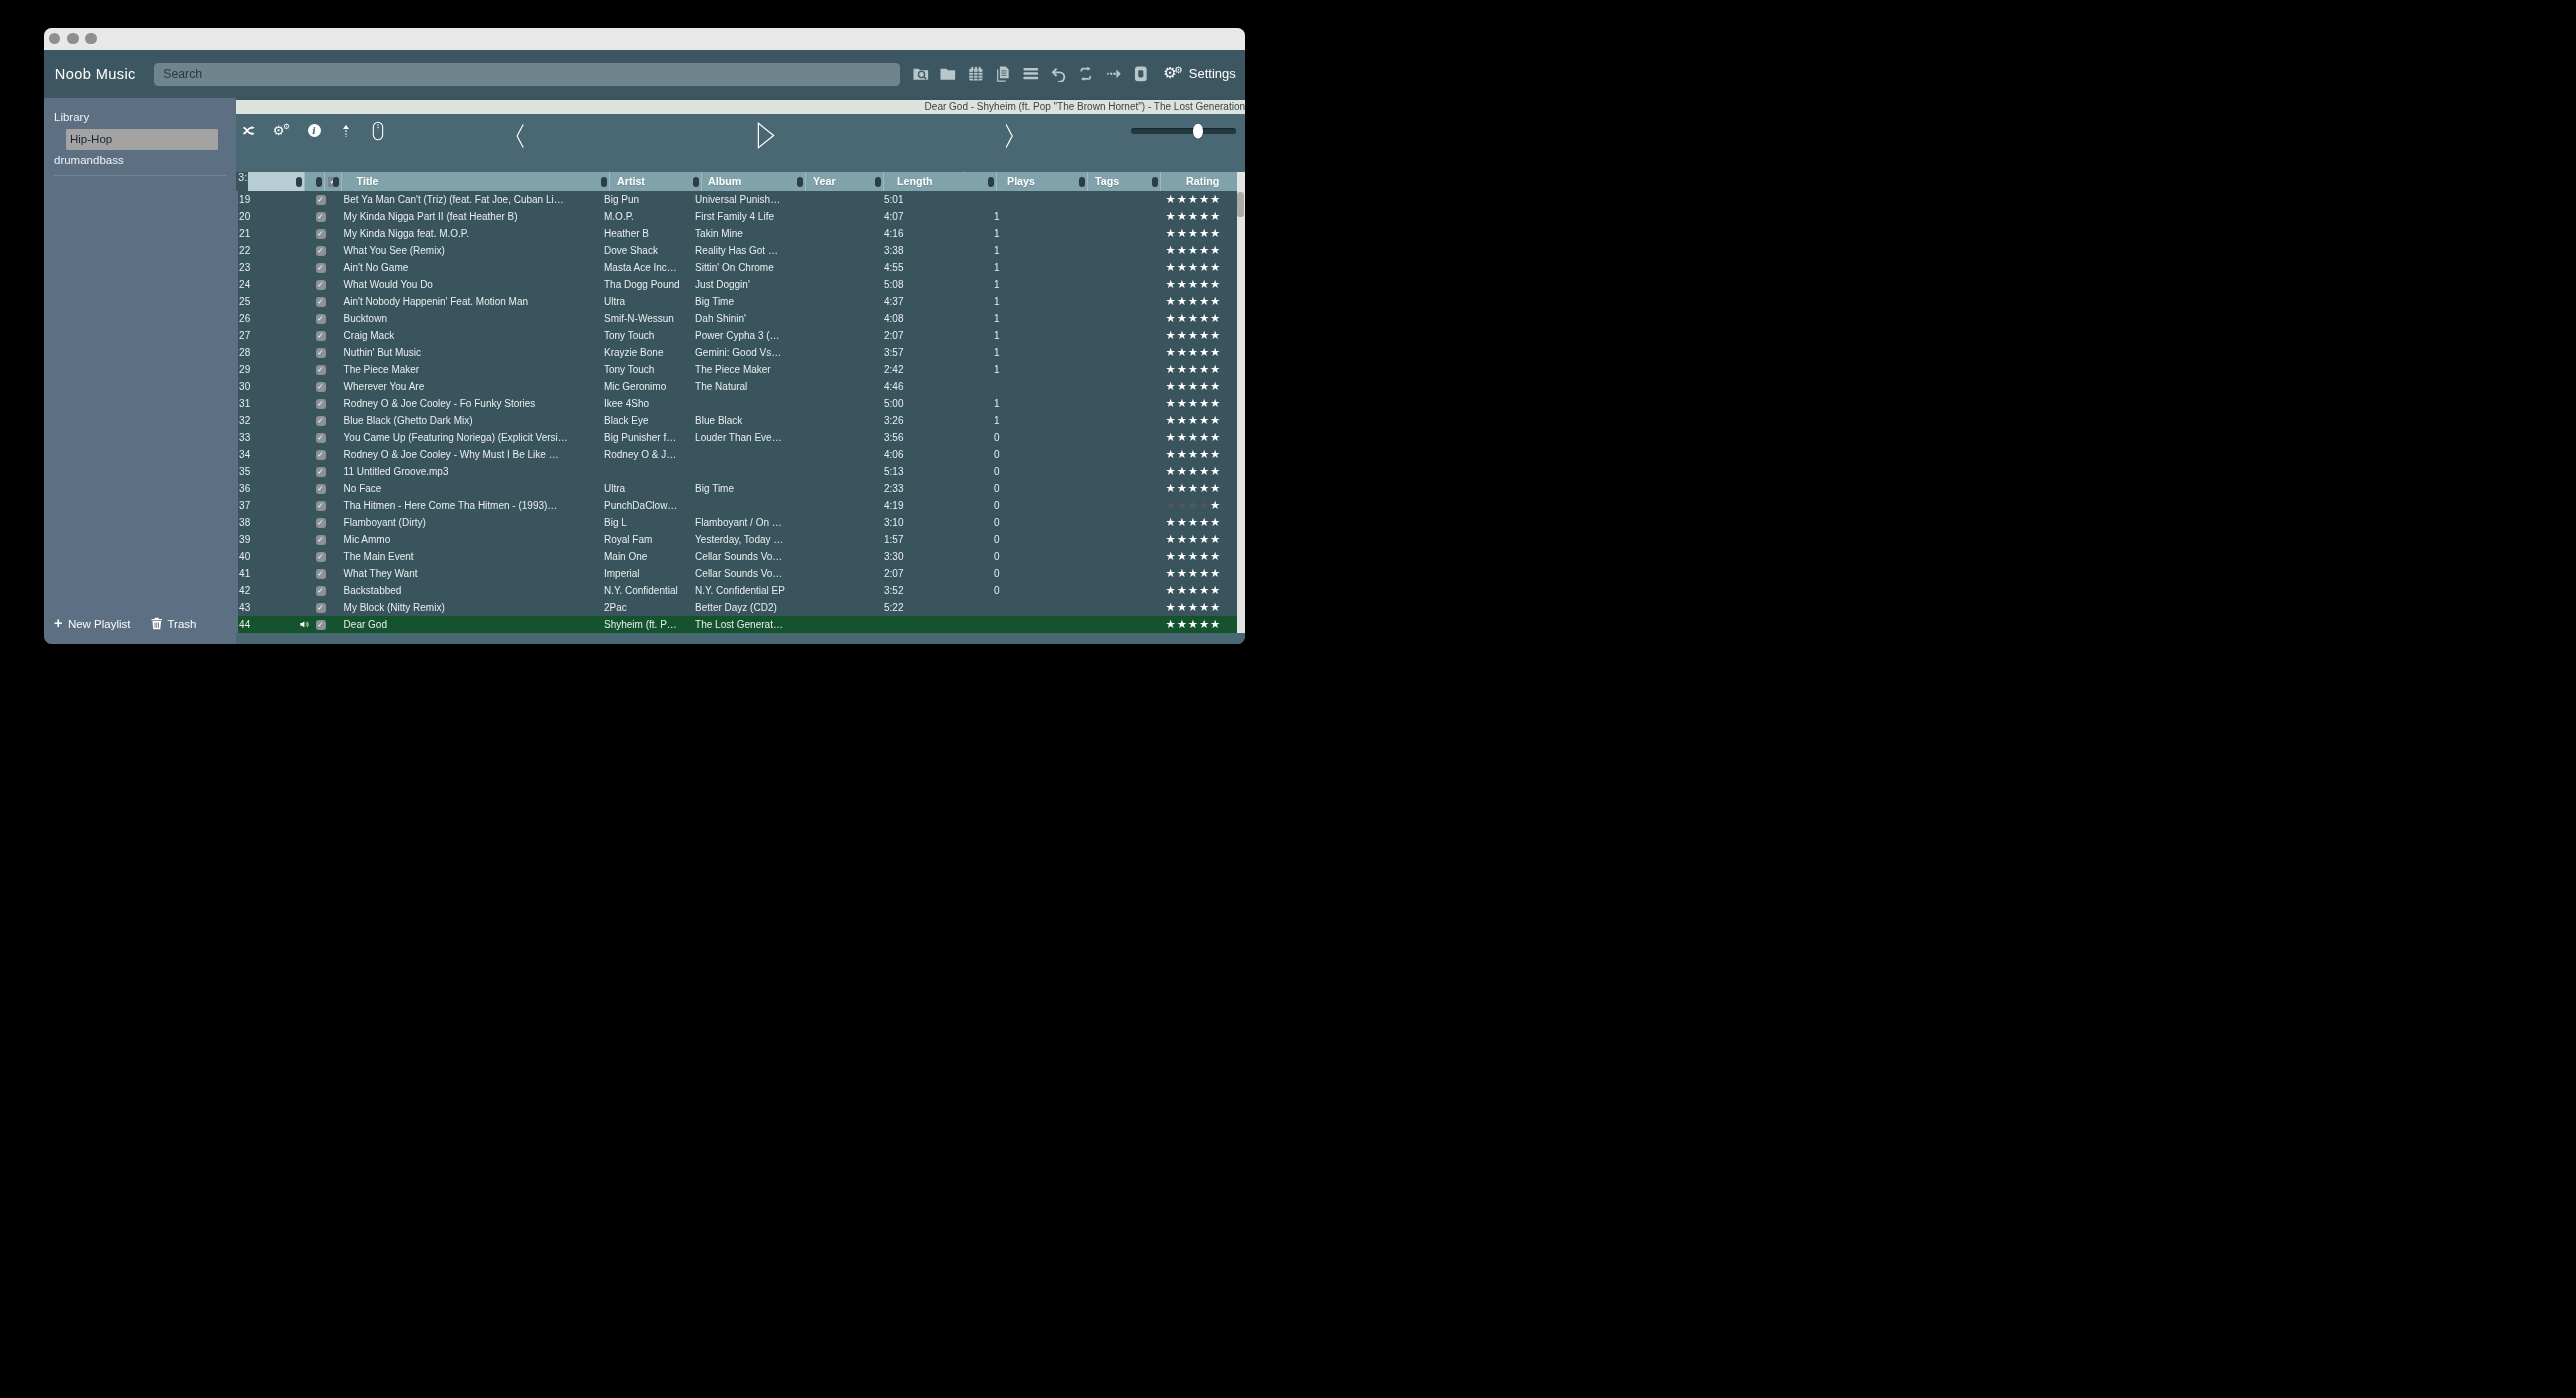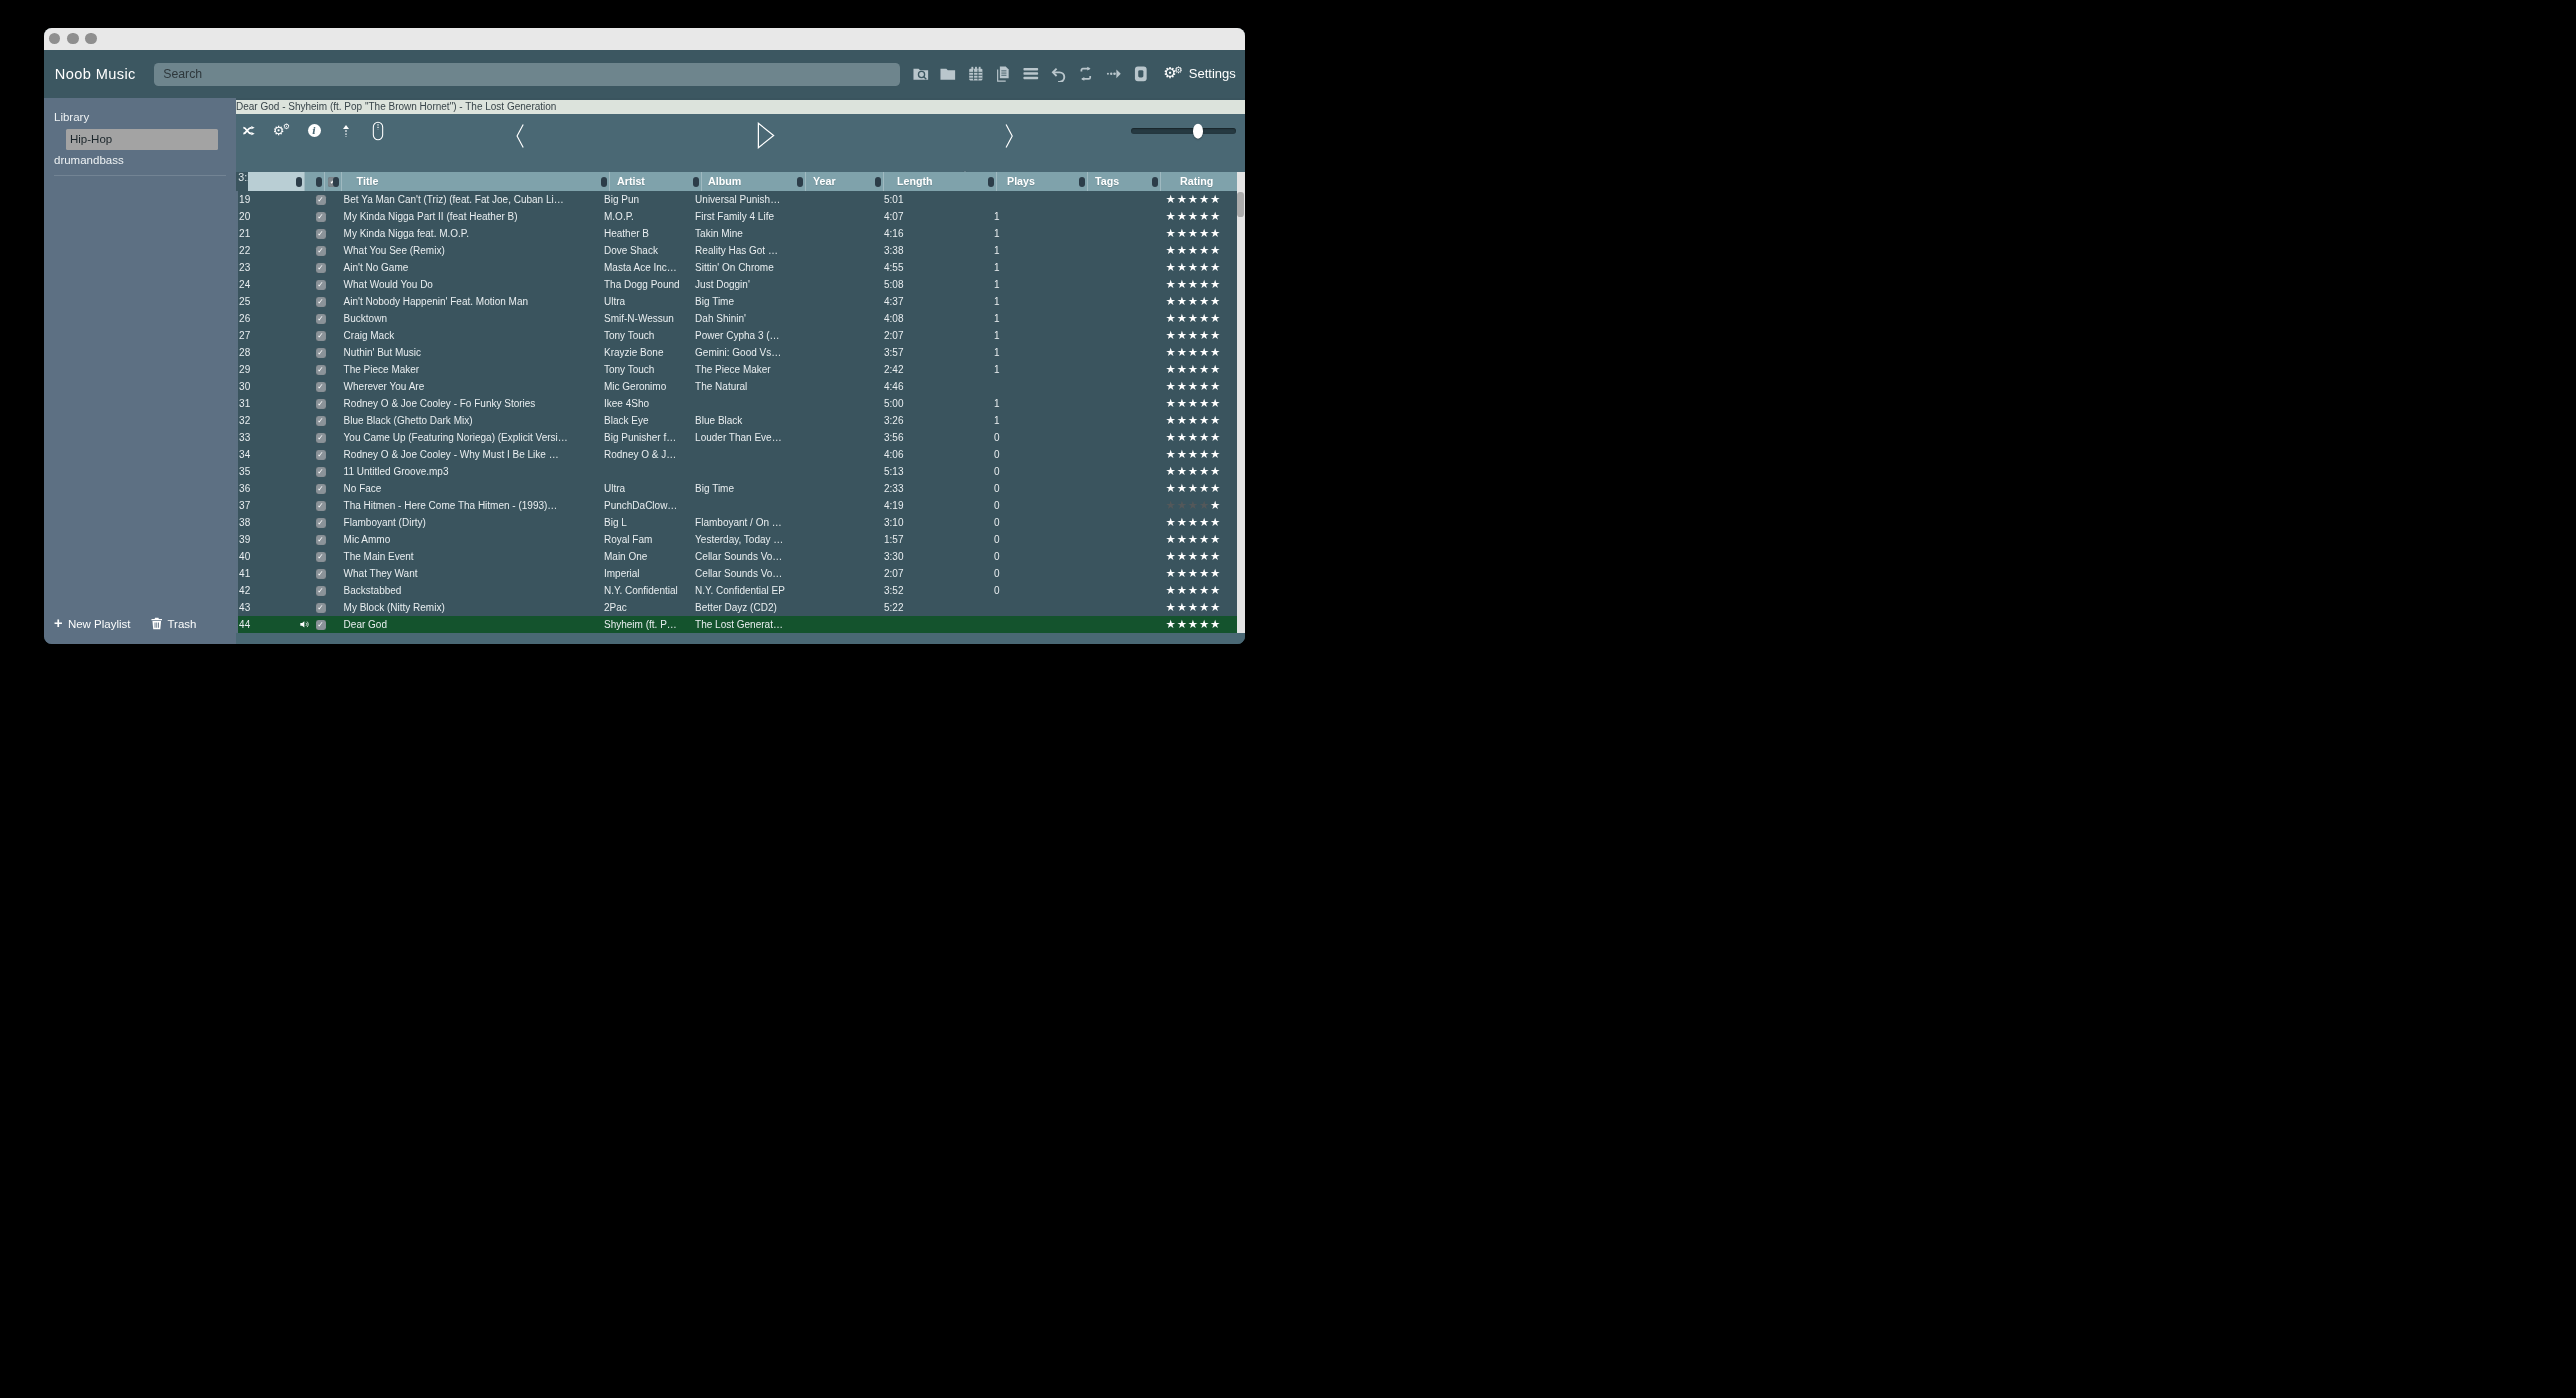--- a/index.html
+++ b/index.html
@@ -24,41 +24,41 @@
   .side-list{position:absolute;left:0;top:9.2px;right:0;}
   .side-item{height:21.5px;line-height:21.5px;color:#eef2f4;font-size:11.5px;padding-left:10px;font-weight:300;}
   .side-item.selected{background:#a3a3a3;color:#1c262b;margin:0 0 0 22px;width:148px;padding-left:4px;border-radius:1.5px;}
   .side-divider{height:0.8px;background:rgba(255,255,255,.14);margin:3.1px 10px 0 10px;}
   .side-footer{position:absolute;left:10px;bottom:13px;display:flex;align-items:center;gap:20px;color:#fff;}
   .foot-btn{display:flex;align-items:center;gap:5.4px;font-size:11.5px;font-weight:300;color:#fcfdfd;}
   .plus-glyph{font-size:14.6px;font-weight:700;line-height:1;}
   .trash-svg{width:11.5px;height:13px;}
   
   .content{position:absolute;left:192px;top:70px;right:0;bottom:0;background:#3a545e;}
-  .np-bar{position:absolute;left:0;top:1.5px;right:0;height:14.6px;background:#dce3dc;color:#39454a;font-size:10px;line-height:14.6px;text-align:left;font-weight:300;}
+  .np-bar{position:absolute;left:0;top:1.5px;right:0;height:14.6px;background:#dce3dc;color:#39454a;font-size:10px;line-height:14.6px;text-align:right;font-weight:300;}
   .controls{position:absolute;left:0;top:16px;right:0;height:58px;background:#4a6874;}
   .pc-icons{position:absolute;left:6.1px;top:7.7px;display:flex;align-items:center;gap:16px;height:18.4px;}
   .pc-icon{width:16px;height:16px;display:inline-flex;align-items:center;justify-content:center;color:#fff;}
   .info-circle{width:13px;height:13px;border-radius:50%;background:#fff;color:#4a6874;font-family:"DejaVu Serif",serif;font-weight:700;font-style:italic;font-size:9.2px;line-height:13px;text-align:center;}
   .pc-gears .gear-glyph{color:#fff;font-size:13px;}
   .pc-gears .gear-glyph.small{font-size:7.7px;top:-3.8px;left:-1.5px;}
   .nav-btn{position:absolute;top:6.1px;width:20px;height:31px;display:flex;align-items:center;justify-content:center;}
   .seek-row{position:absolute;left:0;right:0;top:41px;height:15.3px;margin-top:16px;}
   .time-label{position:absolute;top:0;color:#dfe7e9;font-size:10.7px;font-weight:300;}
   .seek-track{position:absolute;left:38px;right:74px;top:4.6px;height:6.1px;border-radius:3.1px;background:#263a42;box-shadow:inset 0 0.8px 1.5px rgba(0,0,0,.5);}
   .slider-knob{position:absolute;top:50%;width:10px;height:14.6px;border-radius:50%;background:#fff;transform:translate(-50%,-50%);box-shadow:0 0.8px 1.5px rgba(0,0,0,.4);}
   .vol-track{position:absolute;left:895px;top:14px;width:105px;height:6.1px;border-radius:3.1px;background:#263a42;box-shadow:inset 0 0.8px 1.5px rgba(0,0,0,.5);}
   
   .grid{display:grid;grid-template-columns:56px 20px 17px 268px 92px 104px 78px 113px 91px 73px 87px 8.4px;}
   .thead{position:absolute;left:12px;top:74px;right:0;height:19px;background:#7fa2ab;}
   .hcell{position:relative;height:19px;line-height:19px;color:#fff;font-size:10.7px;font-weight:700;text-shadow:0 0.8px 0.8px rgba(0,0,0,.15);border-left:0.8px solid rgba(255,255,255,.25);overflow:hidden;white-space:nowrap;}
   .hcell.first{background:#b9ced4;border-left:none;}
   .hcell.has-dot::after{content:"";position:absolute;right:2.3px;top:50%;transform:translateY(-50%);width:5.4px;height:10px;border-radius:3.1px;background:#2c3d49;}
   .h-title{padding-left:14.6px;}.h-artist{padding-left:7px;}.h-album{padding-left:6.1px;}.h-year{padding-left:7px;}
-  .h-length{padding-left:13px;}.h-plays{padding-left:10px;}.h-tags{padding-left:7px;}.h-rating{padding-left:19px;}
+  .h-length{padding-left:13px;}.h-plays{padding-left:10px;}.h-tags{padding-left:7px;}.h-rating{padding-left:25px;}
   .tbody{position:absolute;left:0;top:93px;right:0;bottom:10.7px;overflow:hidden;}
   .tbody::before{content:"";position:absolute;left:0;top:0;bottom:0;width:2.3px;background:#5c7082;z-index:3;}
   .row{height:17px;color:#e9eef0;font-size:10px;font-weight:300;}
   .row.playing{background:#14532d;}
   .cell{position:relative;line-height:17px;white-space:nowrap;overflow:hidden;}
   .c-num{padding-left:3.1px;}
   .c-speaker{display:flex;align-items:center;justify-content:flex-end;padding-right:2.3px;}
   .c-speaker svg{width:10.7px;height:10.7px;visibility:hidden;}
   .c-check{display:flex;align-items:center;justify-content:center;}
   .cb{width:10px;height:10px;border-radius:2.3px;background:#8b9399;box-shadow:inset 0 0 0.8px rgba(0,0,0,.4);text-align:center;}

